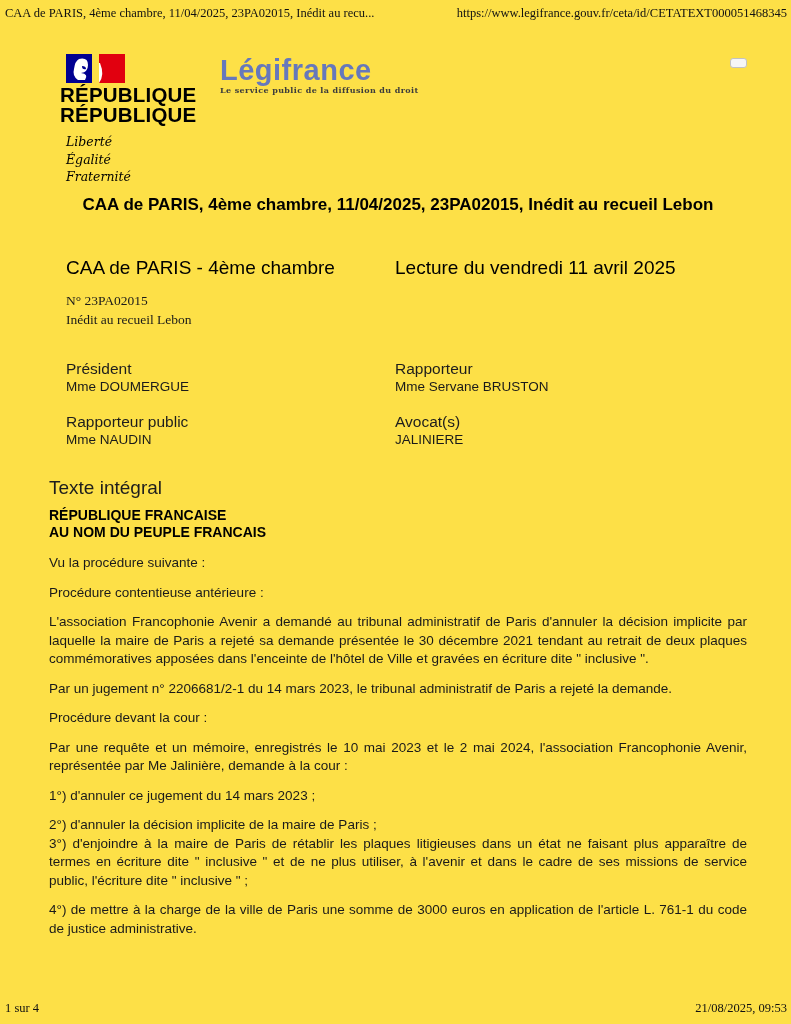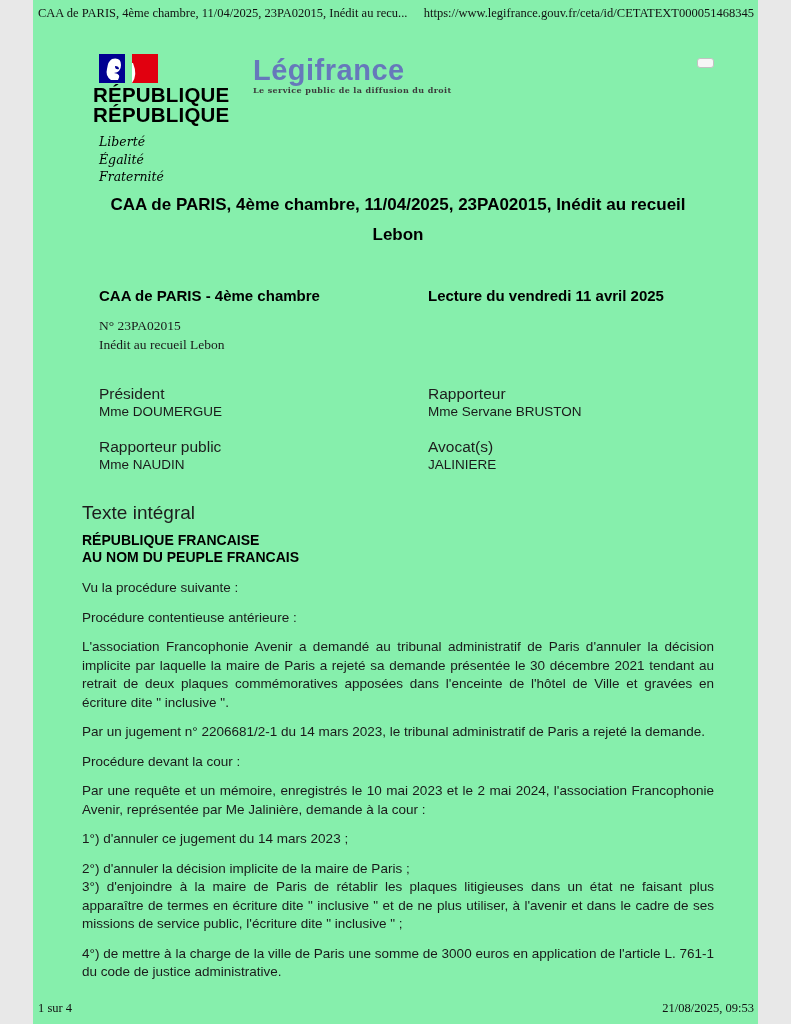--- a/index.html
+++ b/index.html
@@ -1,20 +1,20 @@
 <!DOCTYPE html>
 <html><head>
 <meta charset="utf-8">
 <style>
   html,body { margin:0; padding:0; background:#e8e8e8; }
   .page {
     position:relative;
-    width:725px; height:1024px;
+    width:791px; height:1024px;
     margin:0 auto;
-    background:#86efac;
+    background:#fde047;
     font-family:"Liberation Sans", sans-serif;
     color:#1a1a1a;
     overflow:hidden;
   }
   
   .print-header, .print-footer {
     position:absolute; left:5px; right:4px;
     display:flex; justify-content:space-between;
     font-family:"Liberation Serif", serif;
     font-size:12.5px; color:#111;
@@ -62,21 +62,21 @@
   .decision-title {
     margin:12px 17px 0 17px;
     text-align:center;
     font-weight:700; font-size:17px; line-height:30px;
     color:#000;
   }
   .meta-grid {
     margin:37px 0 0 17px;
     display:grid; grid-template-columns:329px 1fr;
   }
-  .meta-bold { font-weight:700; font-size:15px; color:#000; }
+  .meta-bold { font-weight:400; font-size:19px; color:#000; }
   .case-ids { margin:12px 0 0 17px; font-size:13.5px; line-height:19px;font-family:Liberation Serif, serif; }
   .people-grid {
     margin:30px 0 0 17px;
     display:grid; grid-template-columns:329px 1fr; row-gap:16px;
   }
   .person .role { font-size:15.5px; line-height:19px; color:#1d1d1d; }
   .person .name { font-size:13.5px; line-height:18px; }
 
   .texte-heading {
     margin:28px 0 0 0;

